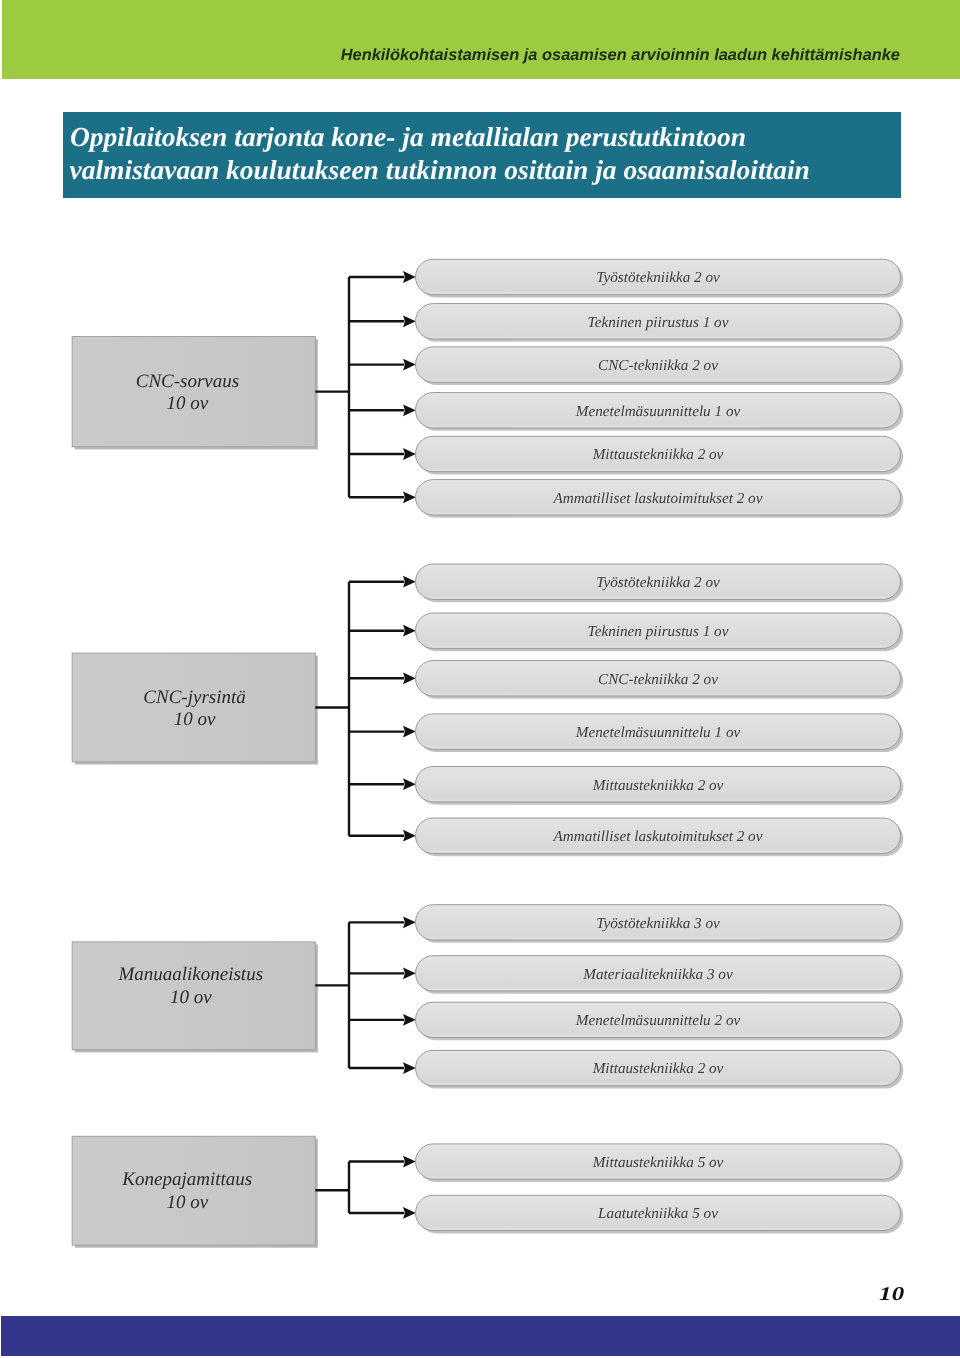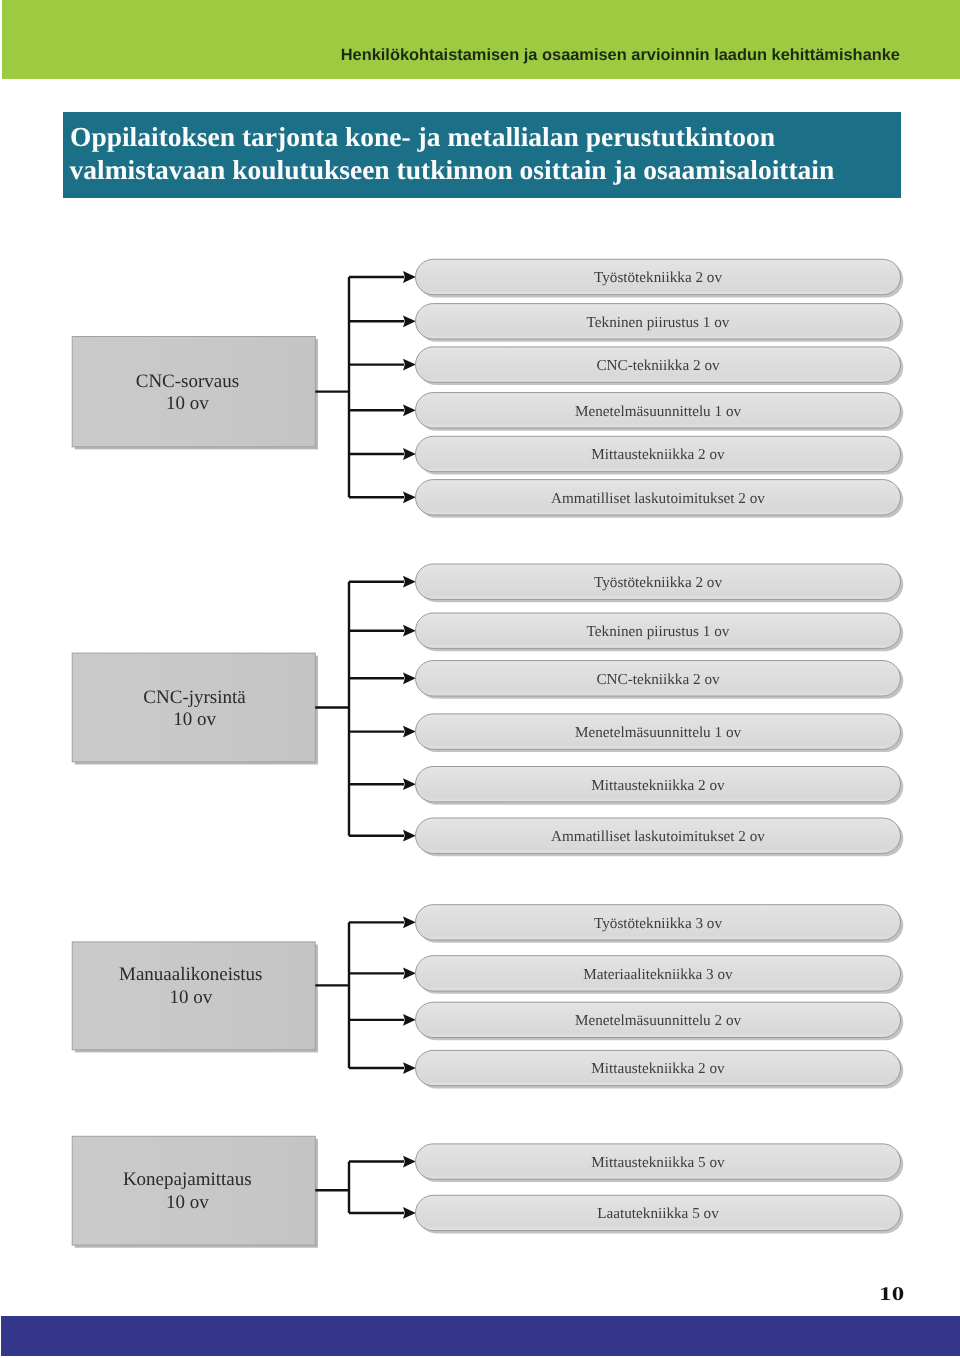--- a/index.html
+++ b/index.html
@@ -1,18 +1,18 @@
 <!DOCTYPE html>
 <html><head>
 <meta charset="utf-8">
 <style>
   html,body{margin:0;padding:0;}
   body{width:960px;height:1358px;background:#ffffff;position:relative;overflow:hidden;
        font-family:"Liberation Serif",serif;-webkit-font-smoothing:antialiased;text-rendering:geometricPrecision;}
-  .page{position:absolute;left:0;top:0;width:960px;height:1358px;}
+  .page{position:absolute;left:0;top:0;width:960px;height:1358px;font-style:italic;}
 
   .topbar{position:absolute;left:1.5px;top:0;width:958.5px;height:79px;background:#9cca41;}
   .banner-text{font-family:"Liberation Sans",sans-serif;font-weight:bold;font-size:16.4px;fill:#1c2b16;}
 
   .titlebox{position:absolute;left:63px;top:112px;width:838px;height:85.5px;background:#1b7087;}
   .title-text{font-family:"Liberation Serif",serif;font-weight:bold;font-size:27.5px;fill:#fafafa;}
 
   .footerbar{position:absolute;left:1px;top:1315.5px;width:959px;height:40.5px;background:#33368a;}
   .pagenum{position:absolute;left:879px;top:1284px;font-family:"Liberation Serif",serif;
       font-weight:bold;font-size:19.5px;color:#111111;letter-spacing:0.3px;transform:scaleX(1.28);transform-origin:left center;filter:saturate(1);}

